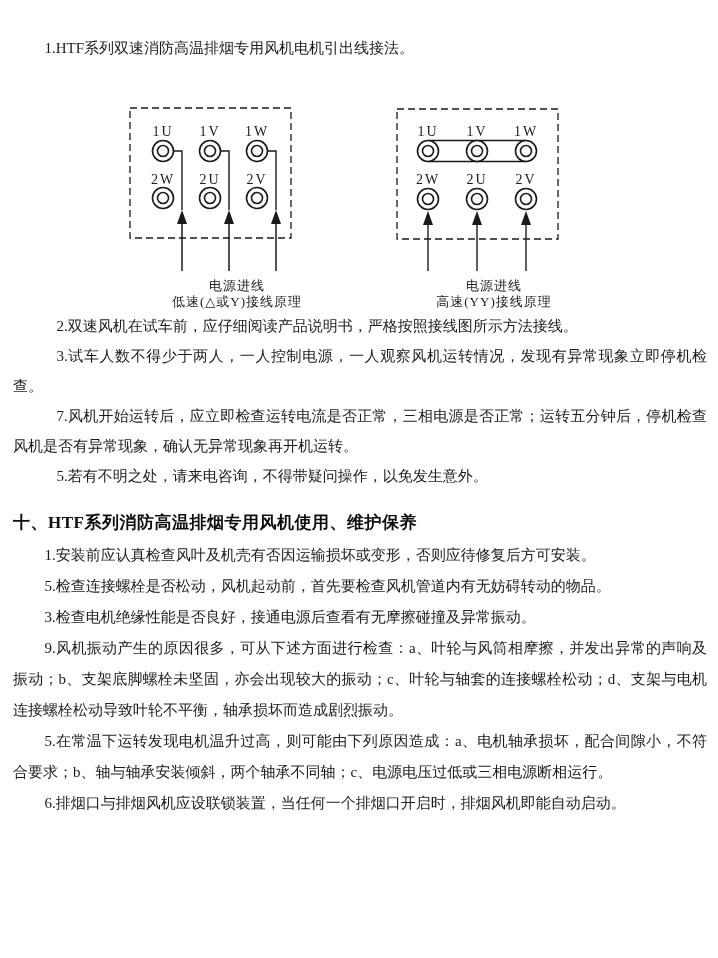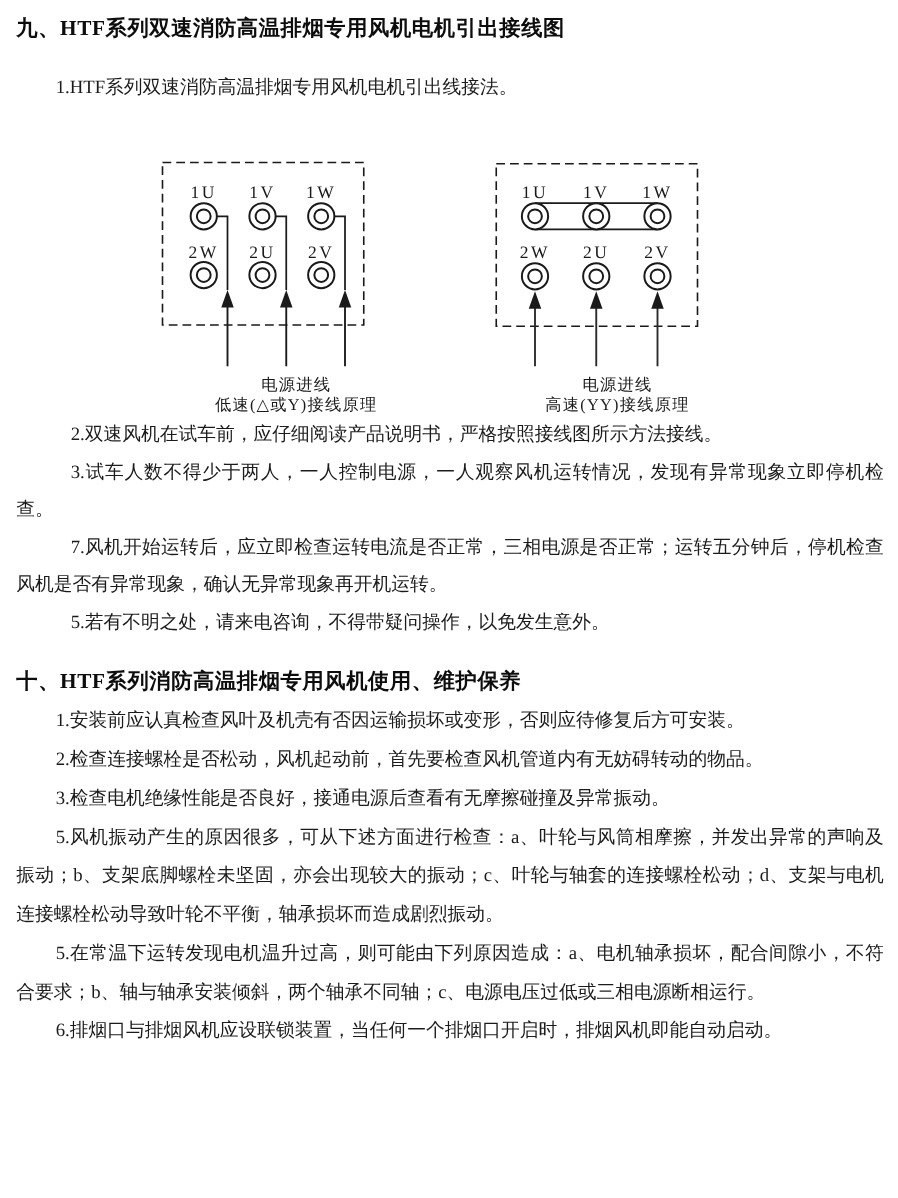--- a/index.html
+++ b/index.html
@@ -32,21 +32,20 @@
   .s9-list{}
   .sec10-head{margin-top:21px;}
   .s10-list{margin-top:6px;}
   .s10-list p{line-height:31px;text-indent:2.1em;}
 </style>
 </head>
 <body>
 
 <div class="page">
 
-  <h1>九、HTF系列双速消防高温排烟专用风机电机引出接线图</h1>
 
   <p class="s9-intro">1.HTF系列双速消防高温排烟专用风机电机引出线接法。</p>
 
   <div class="diagram-row">
 
     <svg class="svg-left" width="200" height="215" viewBox="0 0 200 215">
       <rect x="20" y="12" width="161" height="130" fill="none" stroke="#1a1a1a" stroke-width="1.3" stroke-dasharray="7 4"></rect>
 
       <text class="term-label" x="53" y="40" text-anchor="middle">1U</text>
       <text class="term-label" x="100" y="40" text-anchor="middle">1V</text>
@@ -167,20 +166,20 @@
     <p>2.双速风机在试车前，应仔细阅读产品说明书，严格按照接线图所示方法接线。</p>
     <p>3.试车人数不得少于两人，一人控制电源，一人观察风机运转情况，发现有异常现象立即停机检查。</p>
     <p>7.风机开始运转后，应立即检查运转电流是否正常，三相电源是否正常；运转五分钟后，停机检查风机是否有异常现象，确认无异常现象再开机运转。</p>
     <p>5.若有不明之处，请来电咨询，不得带疑问操作，以免发生意外。</p>
   </div>
 
   <h2 class="sec10-head">十、HTF系列消防高温排烟专用风机使用、维护保养</h2>
 
   <div class="s10-list">
     <p>1.安装前应认真检查风叶及机壳有否因运输损坏或变形，否则应待修复后方可安装。</p>
-    <p>2.检查连接螺栓是否松动，风机起动前，首先要检查风机管道内有无妨碍转动的物品。</p>
+    <p>5.检查连接螺栓是否松动，风机起动前，首先要检查风机管道内有无妨碍转动的物品。</p>
     <p>3.检查电机绝缘性能是否良好，接通电源后查看有无摩擦碰撞及异常振动。</p>
-    <p>5.风机振动产生的原因很多，可从下述方面进行检查：a、叶轮与风筒相摩擦，并发出异常的声响及振动；b、支架底脚螺栓未坚固，亦会出现较大的振动；c、叶轮与轴套的连接螺栓松动；d、支架与电机连接螺栓松动导致叶轮不平衡，轴承损坏而造成剧烈振动。</p>
+    <p>9.风机振动产生的原因很多，可从下述方面进行检查：a、叶轮与风筒相摩擦，并发出异常的声响及振动；b、支架底脚螺栓未坚固，亦会出现较大的振动；c、叶轮与轴套的连接螺栓松动；d、支架与电机连接螺栓松动导致叶轮不平衡，轴承损坏而造成剧烈振动。</p>
     <p>5.在常温下运转发现电机温升过高，则可能由下列原因造成：a、电机轴承损坏，配合间隙小，不符合要求；b、轴与轴承安装倾斜，两个轴承不同轴；c、电源电压过低或三相电源断相运行。</p>
     <p>6.排烟口与排烟风机应设联锁装置，当任何一个排烟口开启时，排烟风机即能自动启动。</p>
   </div>
 
 </div>
 
 </body></html>

